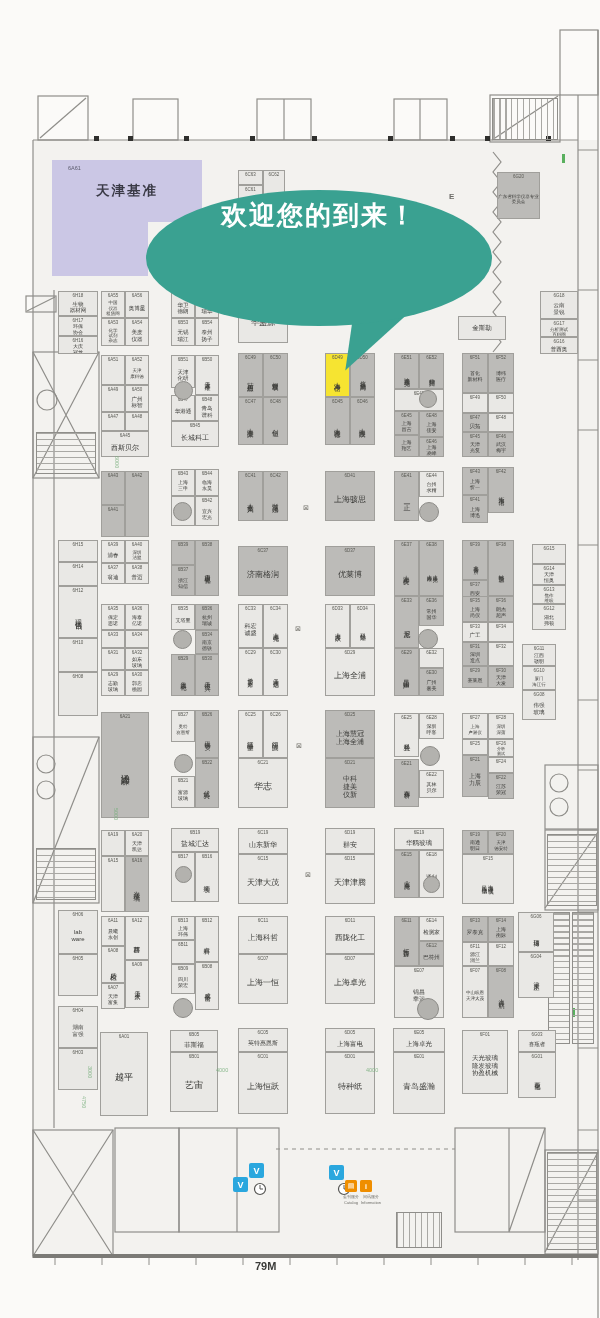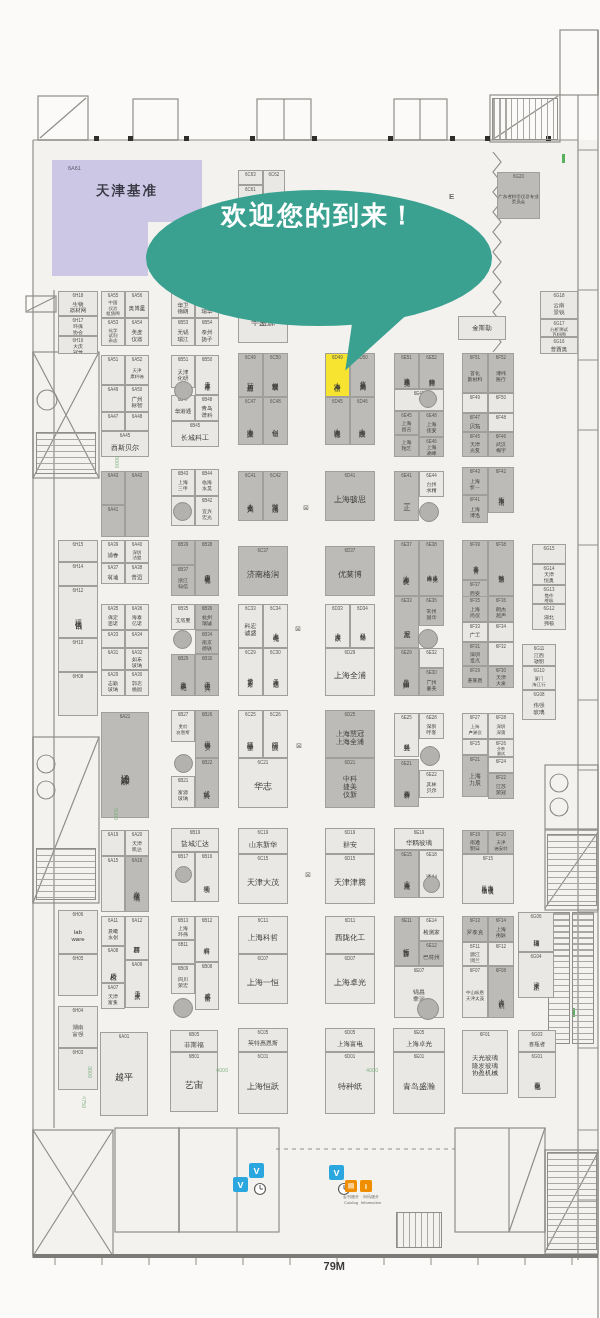--- a/index.html
+++ b/index.html
@@ -30,21 +30,21 @@
   
   #bubble{position:absolute;left:146px;top:190px;width:346px;height:136px;border-radius:50%;
     background:#3aa191;z-index:6;text-align:center;color:#fff;}
   #bubble-line1{margin-top:25px;font-size:32px;font-weight:bold;letter-spacing:1px;}
   #bubble-line2{margin-top:8px;font-size:26px;font-weight:bold;letter-spacing:2px;}
   #bubble-tail{position:absolute;left:344px;top:298px;width:64px;height:74px;background:#3aa191;
     z-index:5;clip-path:polygon(18% 2%,95% 25%,2% 98%);}
   
   #hall-name{position:absolute;left:150px;top:1196px;width:310px;text-align:center;
     font-size:46px;font-weight:bold;color:#1f1f1d;letter-spacing:10px;z-index:4;}
-  #hall-width{position:absolute;left:255px;top:1260px;width:90px;text-align:right;
+  #hall-width{position:absolute;left:255px;top:1260px;width:90px;text-align:left;
     font-size:11px;font-weight:bold;color:#3a3a38;z-index:4;}
   
   .blue-icon{position:absolute;width:15px;height:15px;background:#2aa7de;border-radius:2px;z-index:4;
     display:flex;align-items:center;justify-content:center;color:#fff;font-size:9px;font-weight:bold;}
   .orange-icon{position:absolute;width:12px;height:12px;background:#ef8e00;border-radius:1.5px;z-index:4;
     display:flex;align-items:center;justify-content:center;color:#fff;font-size:7px;font-weight:bold;}
   .legend-label{position:absolute;width:30px;text-align:center;font-size:4px;color:#6e6e68;line-height:1.4;z-index:4;}
 </style>
 </head>
 <body>

